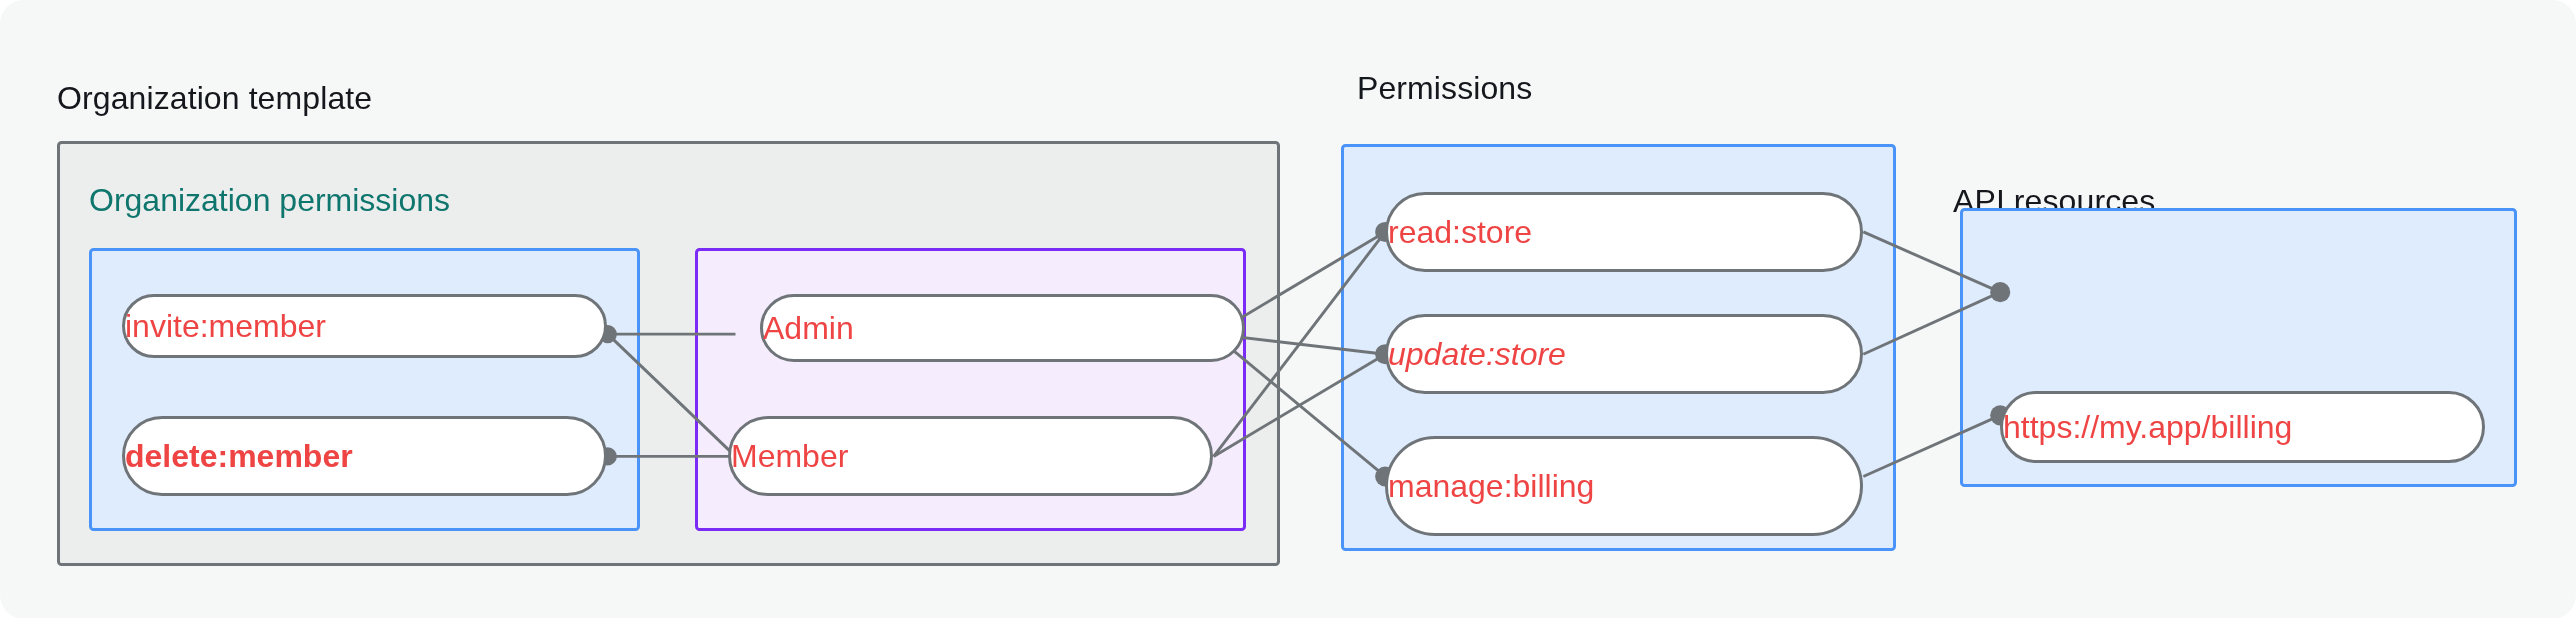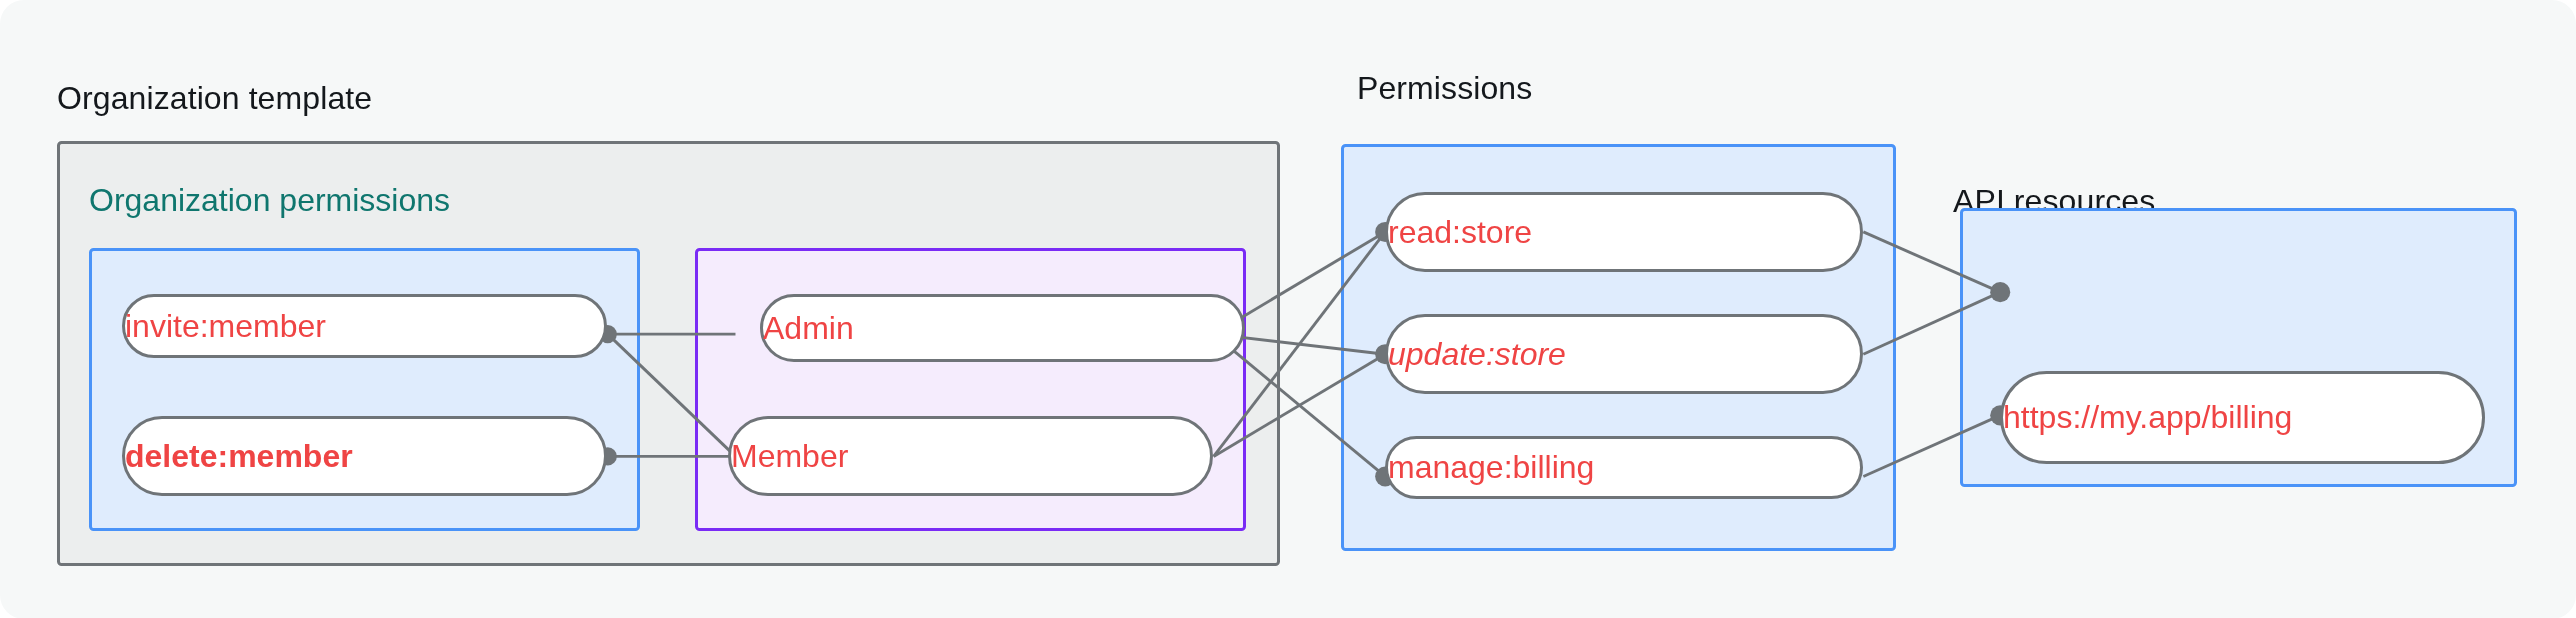--- a/index.html
+++ b/index.html
@@ -163,23 +163,23 @@
   </div>
 
   <div class="node" style="left:1385px; top:192px; width:478px; height:80px;">
     <span>read:store</span>
   </div>
 
   <div class="node" style="left:1385px; top:314px; width:478px; height:80px;font-style:italic;">
     <span>update:store</span>
   </div>
 
-  <div class="node" style="left:1385px; top:436px; width:478px; height:63px;">
+  <div class="node" style="left:1385px; top:436px; width:478px; height:100px;">
     <span>manage:billing</span>
   </div>
 
 
-  <div class="node" style="left:2000px; top:371px; width:485px; height:93px;">
+  <div class="node" style="left:2000px; top:391px; width:485px; height:72px;">
     <span>https://my.app/billing</span>
   </div>
 
 </div>
 
 
 </body></html>

